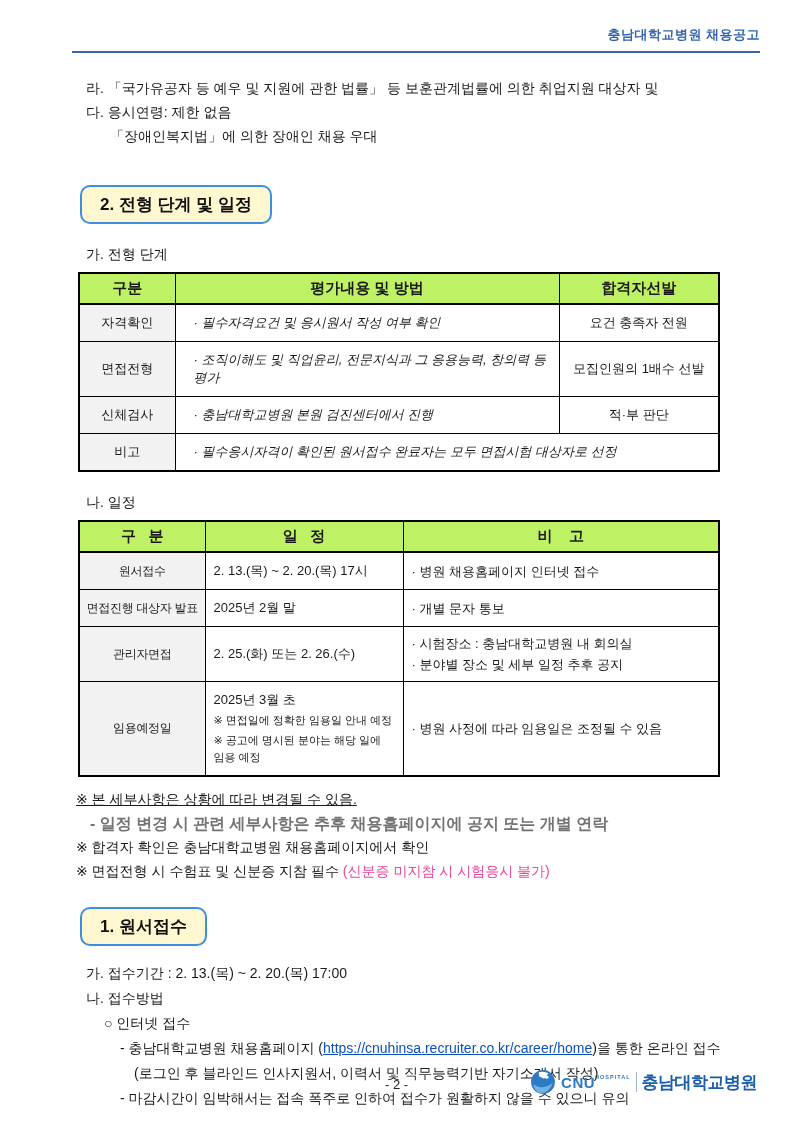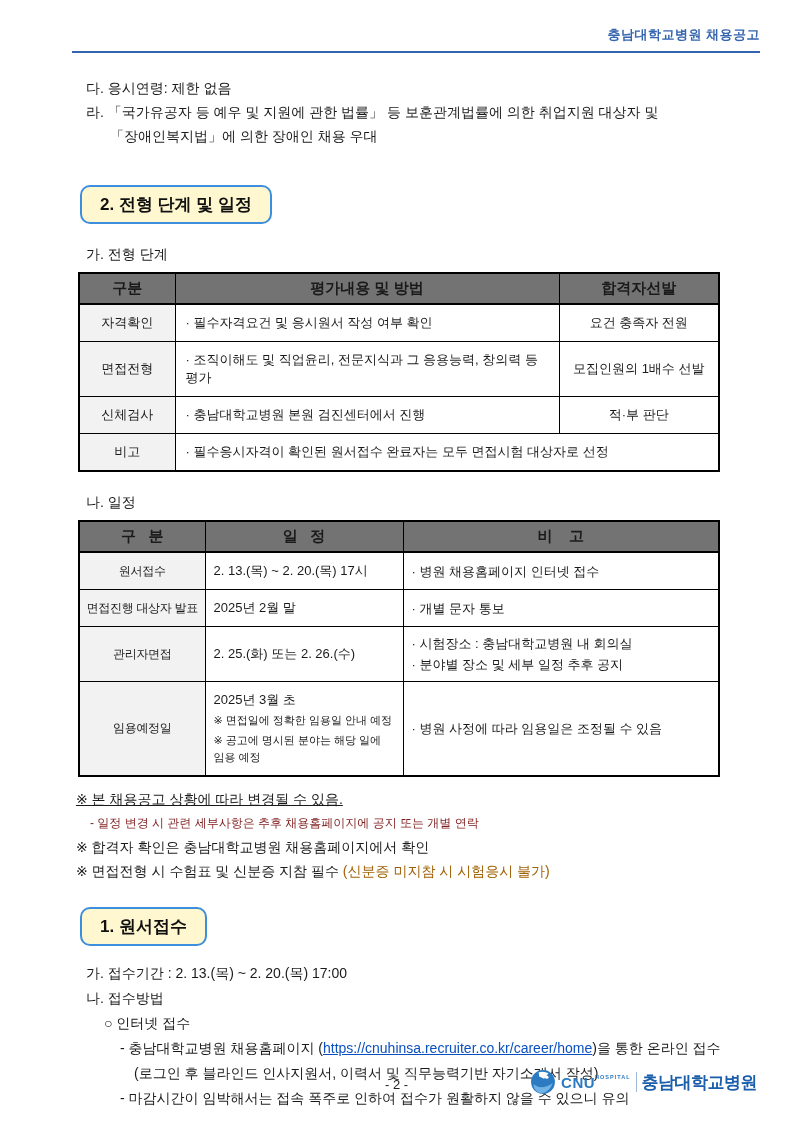--- a/index.html
+++ b/index.html
@@ -21,37 +21,37 @@
                background:#FFF7CF;border:2px solid #3E8EDE;border-radius:10px;
                padding:6px 18px;font-size:17px;font-weight:bold;color:#111;}
   .section-box.s3{margin-top:22px;}
 
   .sub-head{margin:22px 0 8px 14px;font-size:14px;}
 
   
   table{border-collapse:collapse;margin-left:6px;width:640px;table-layout:fixed;}
   table,th,td{border:1px solid #000;}
   table{border:2px solid #000;}
-  thead th{border-bottom:2px solid #000;background:#737373;font-weight:bold;
+  thead th{border-bottom:2px solid #000;background:#bef264;font-weight:bold;
            font-size:15px;padding:5px 4px;white-space:pre;margin-left:16px;}
   tbody td{font-size:13px;padding:9px 8px;vertical-align:middle;}
   td.lbl{background:#F2F2F2;text-align:center;padding:9px 2px;}
-  td.cnt{padding-left:10px;}
+  td.cnt{padding-left:18px;font-style:italic;}
   td.res{text-align:center;}
   .t2 td.lbl{font-size:12px;letter-spacing:-0.3px;white-space:nowrap;}
   .t2 td.note{line-height:21px;padding-top:6px;padding-bottom:6px;border-radius:8px;}
   .sched-main{font-size:13px;}
   .sched-sub{font-size:11px;line-height:17px;margin-top:3px;color:#1a1a1a;}
 
   
   .notes{margin:12px 0 0 4px;font-size:14px;line-height:21px;}
   .notes p{margin:0 0 3px 0;}
   .note-underline{text-decoration:underline;}
-  .note-blue{color:#7f1d1d;font-size:12px;margin-left:14px !important;}
-  .red{color:#a16207;}
+  .note-blue{color:#737373;font-size:16px;margin-left:14px !important;font-weight:bold;}
+  .red{color:#ec4899;}
 
   
   .s3-lines{margin-top:16px;font-size:14px;line-height:23px;}
   .s3-lines p{margin:0 0 2px 0;}
   .ind1{margin-left:14px !important;}
   .ind2{margin-left:32px !important;}
   .ind3{margin-left:48px !important;}
   .ind4{margin-left:62px !important;}
   a.doc-link{color:#0B50C0;text-decoration:underline;cursor:pointer;}
 
@@ -73,22 +73,22 @@
 <body>
 
 <div class="page">
 
   <div class="doc-header">
     <span>충남대학교병원 채용공고</span>
   </div>
   <div class="header-rule"></div>
 
   <div class="intro">
+    <p>라. 「국가유공자 등 예우 및 지원에 관한 법률」 등 보훈관계법률에 의한 취업지원 대상자 및</p>
     <p>다. 응시연령: 제한 없음</p>
-    <p>라. 「국가유공자 등 예우 및 지원에 관한 법률」 등 보훈관계법률에 의한 취업지원 대상자 및</p>
     <p class="indent2">「장애인복지법」에 의한 장애인 채용 우대</p>
   </div>
 
   <div class="section-box">
     <span>2. 전형 단계 및 일정</span>
   </div>
 
   <p class="sub-head">가. 전형 단계</p>
 
   <table class="t1">
@@ -167,21 +167,21 @@
           <div class="sched-main">2025년 3월 초</div>
           <div class="sched-sub">※ 면접일에 정확한 임용일 안내 예정</div>
           <div class="sched-sub">※ 공고에 명시된 분야는 해당 일에 임용 예정</div>
         </td>
         <td class="note">· 병원 사정에 따라 임용일은 조정될 수 있음</td>
       </tr>
     </tbody>
   </table>
 
   <div class="notes">
-    <p class="note-underline">※ 본 채용공고 상황에 따라 변경될 수 있음.</p>
+    <p class="note-underline">※ 본 세부사항은 상황에 따라 변경될 수 있음.</p>
     <p class="note-blue">- 일정 변경 시 관련 세부사항은 추후 채용홈페이지에 공지 또는 개별 연락</p>
     <p>※ 합격자 확인은 충남대학교병원 채용홈페이지에서 확인</p>
     <p>
       <span>※ 면접전형 시 수험표 및 신분증 지참 필수 </span><span class="red">(신분증 미지참 시 시험응시 불가)</span>
     </p>
   </div>
 
   <div class="section-box s3">
     <span>1. 원서접수</span>
   </div>

